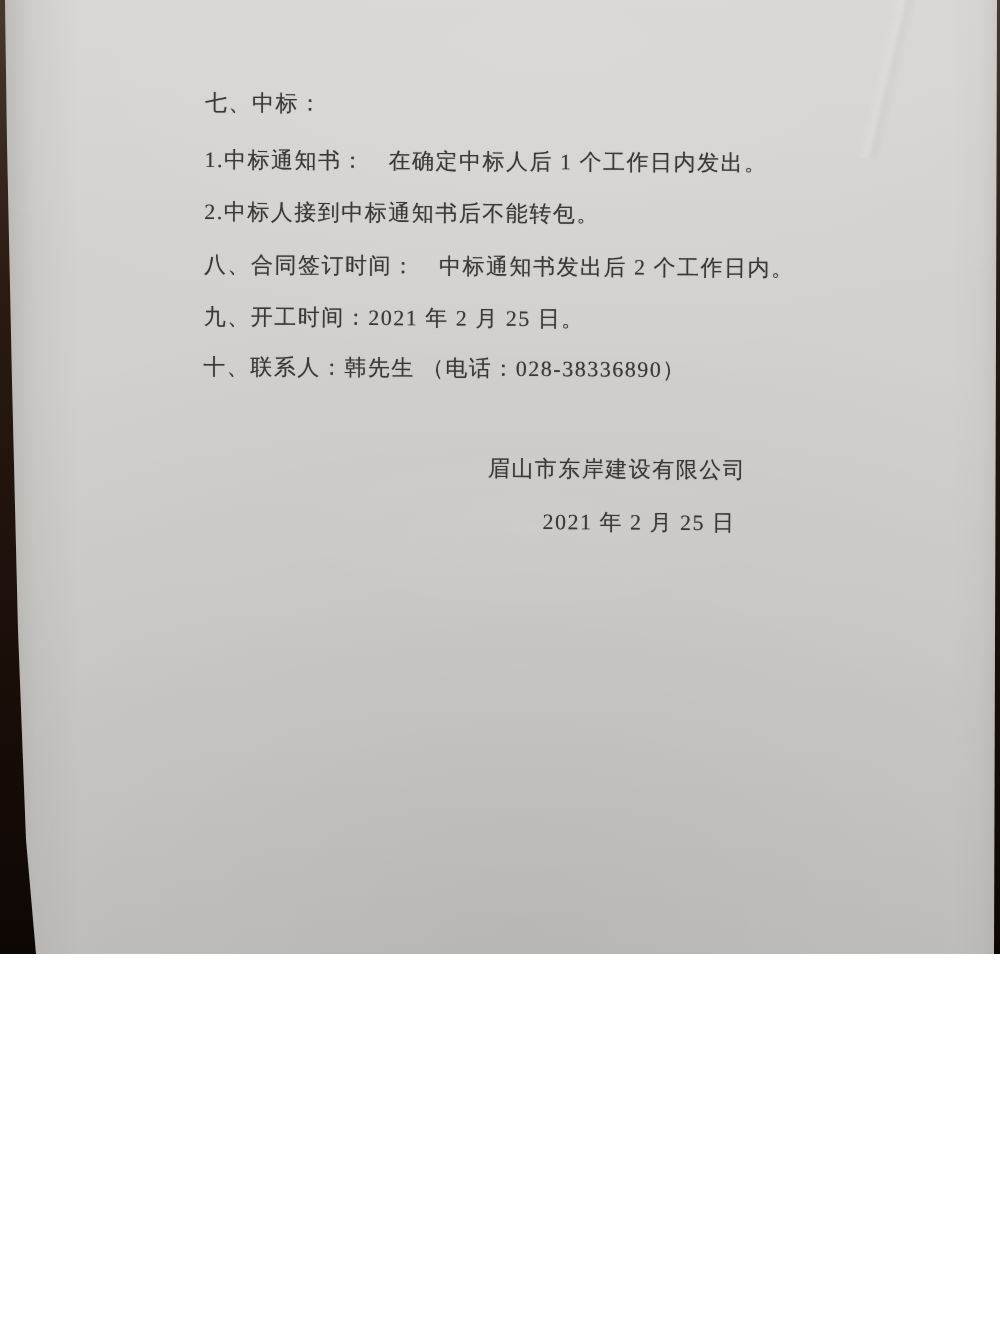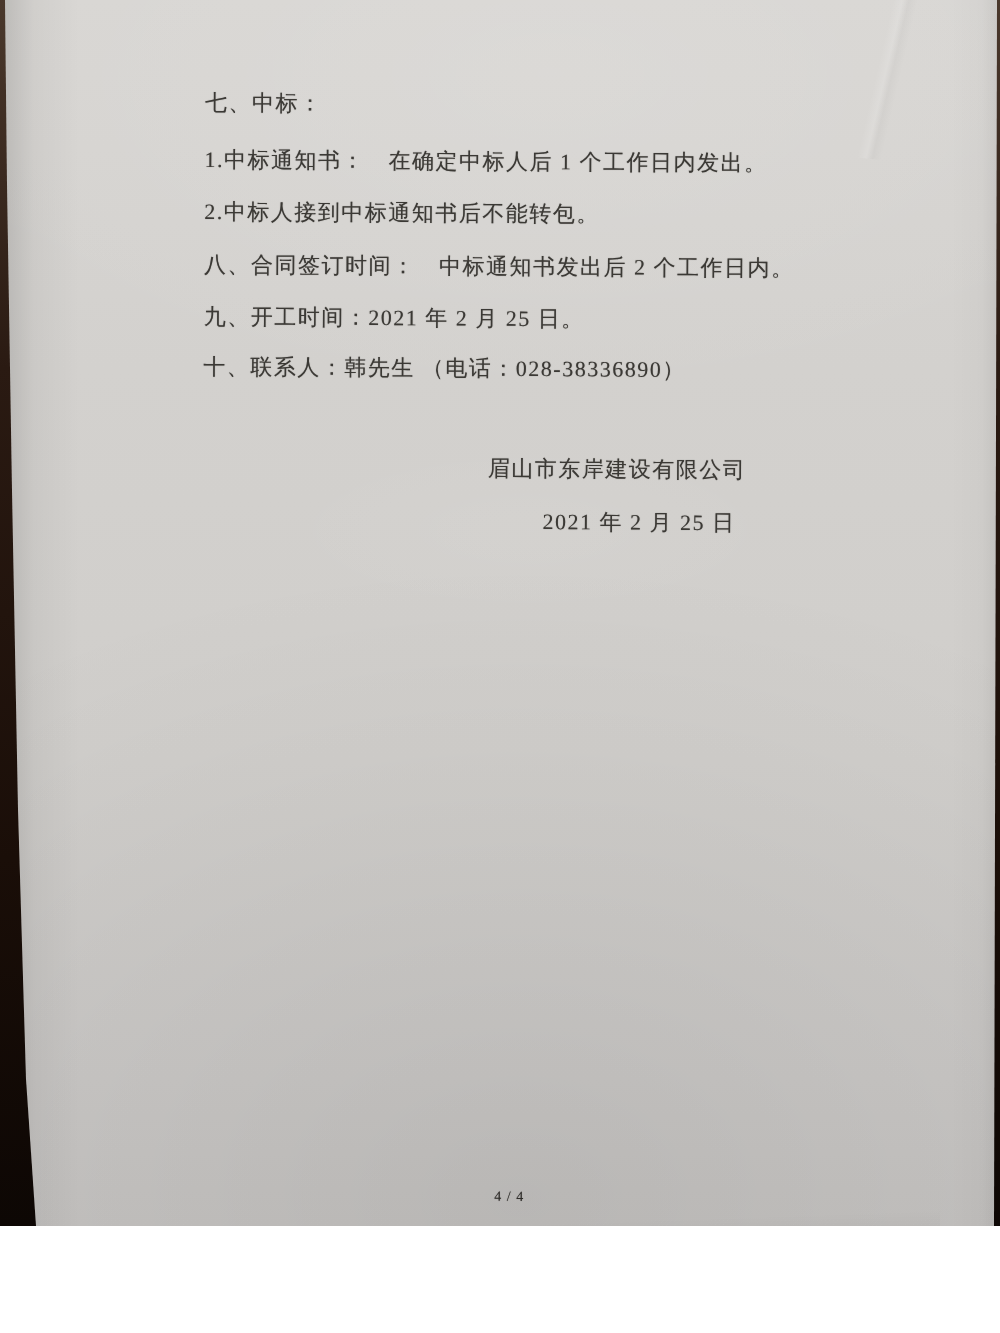--- a/index.html
+++ b/index.html
@@ -7,21 +7,21 @@
     padding: 0;
     width: 1000px;
     height: 1333px;
     overflow: hidden;
     font-family: "Liberation Serif", "DejaVu Serif", serif;
   }
 
   .scene {
     position: relative;
     width: 1000px;
-    height: 1226px;
+    height: 954px;
     background: linear-gradient(180deg, #4a382c 0%, #2a1a12 30%, #1a0e08 70%, #0d0704 100%);
   }
 
   
   .paper {
     position: absolute;
     inset: 0;
     clip-path: polygon(
       0.5% 0%,
       99.7% 0%,

